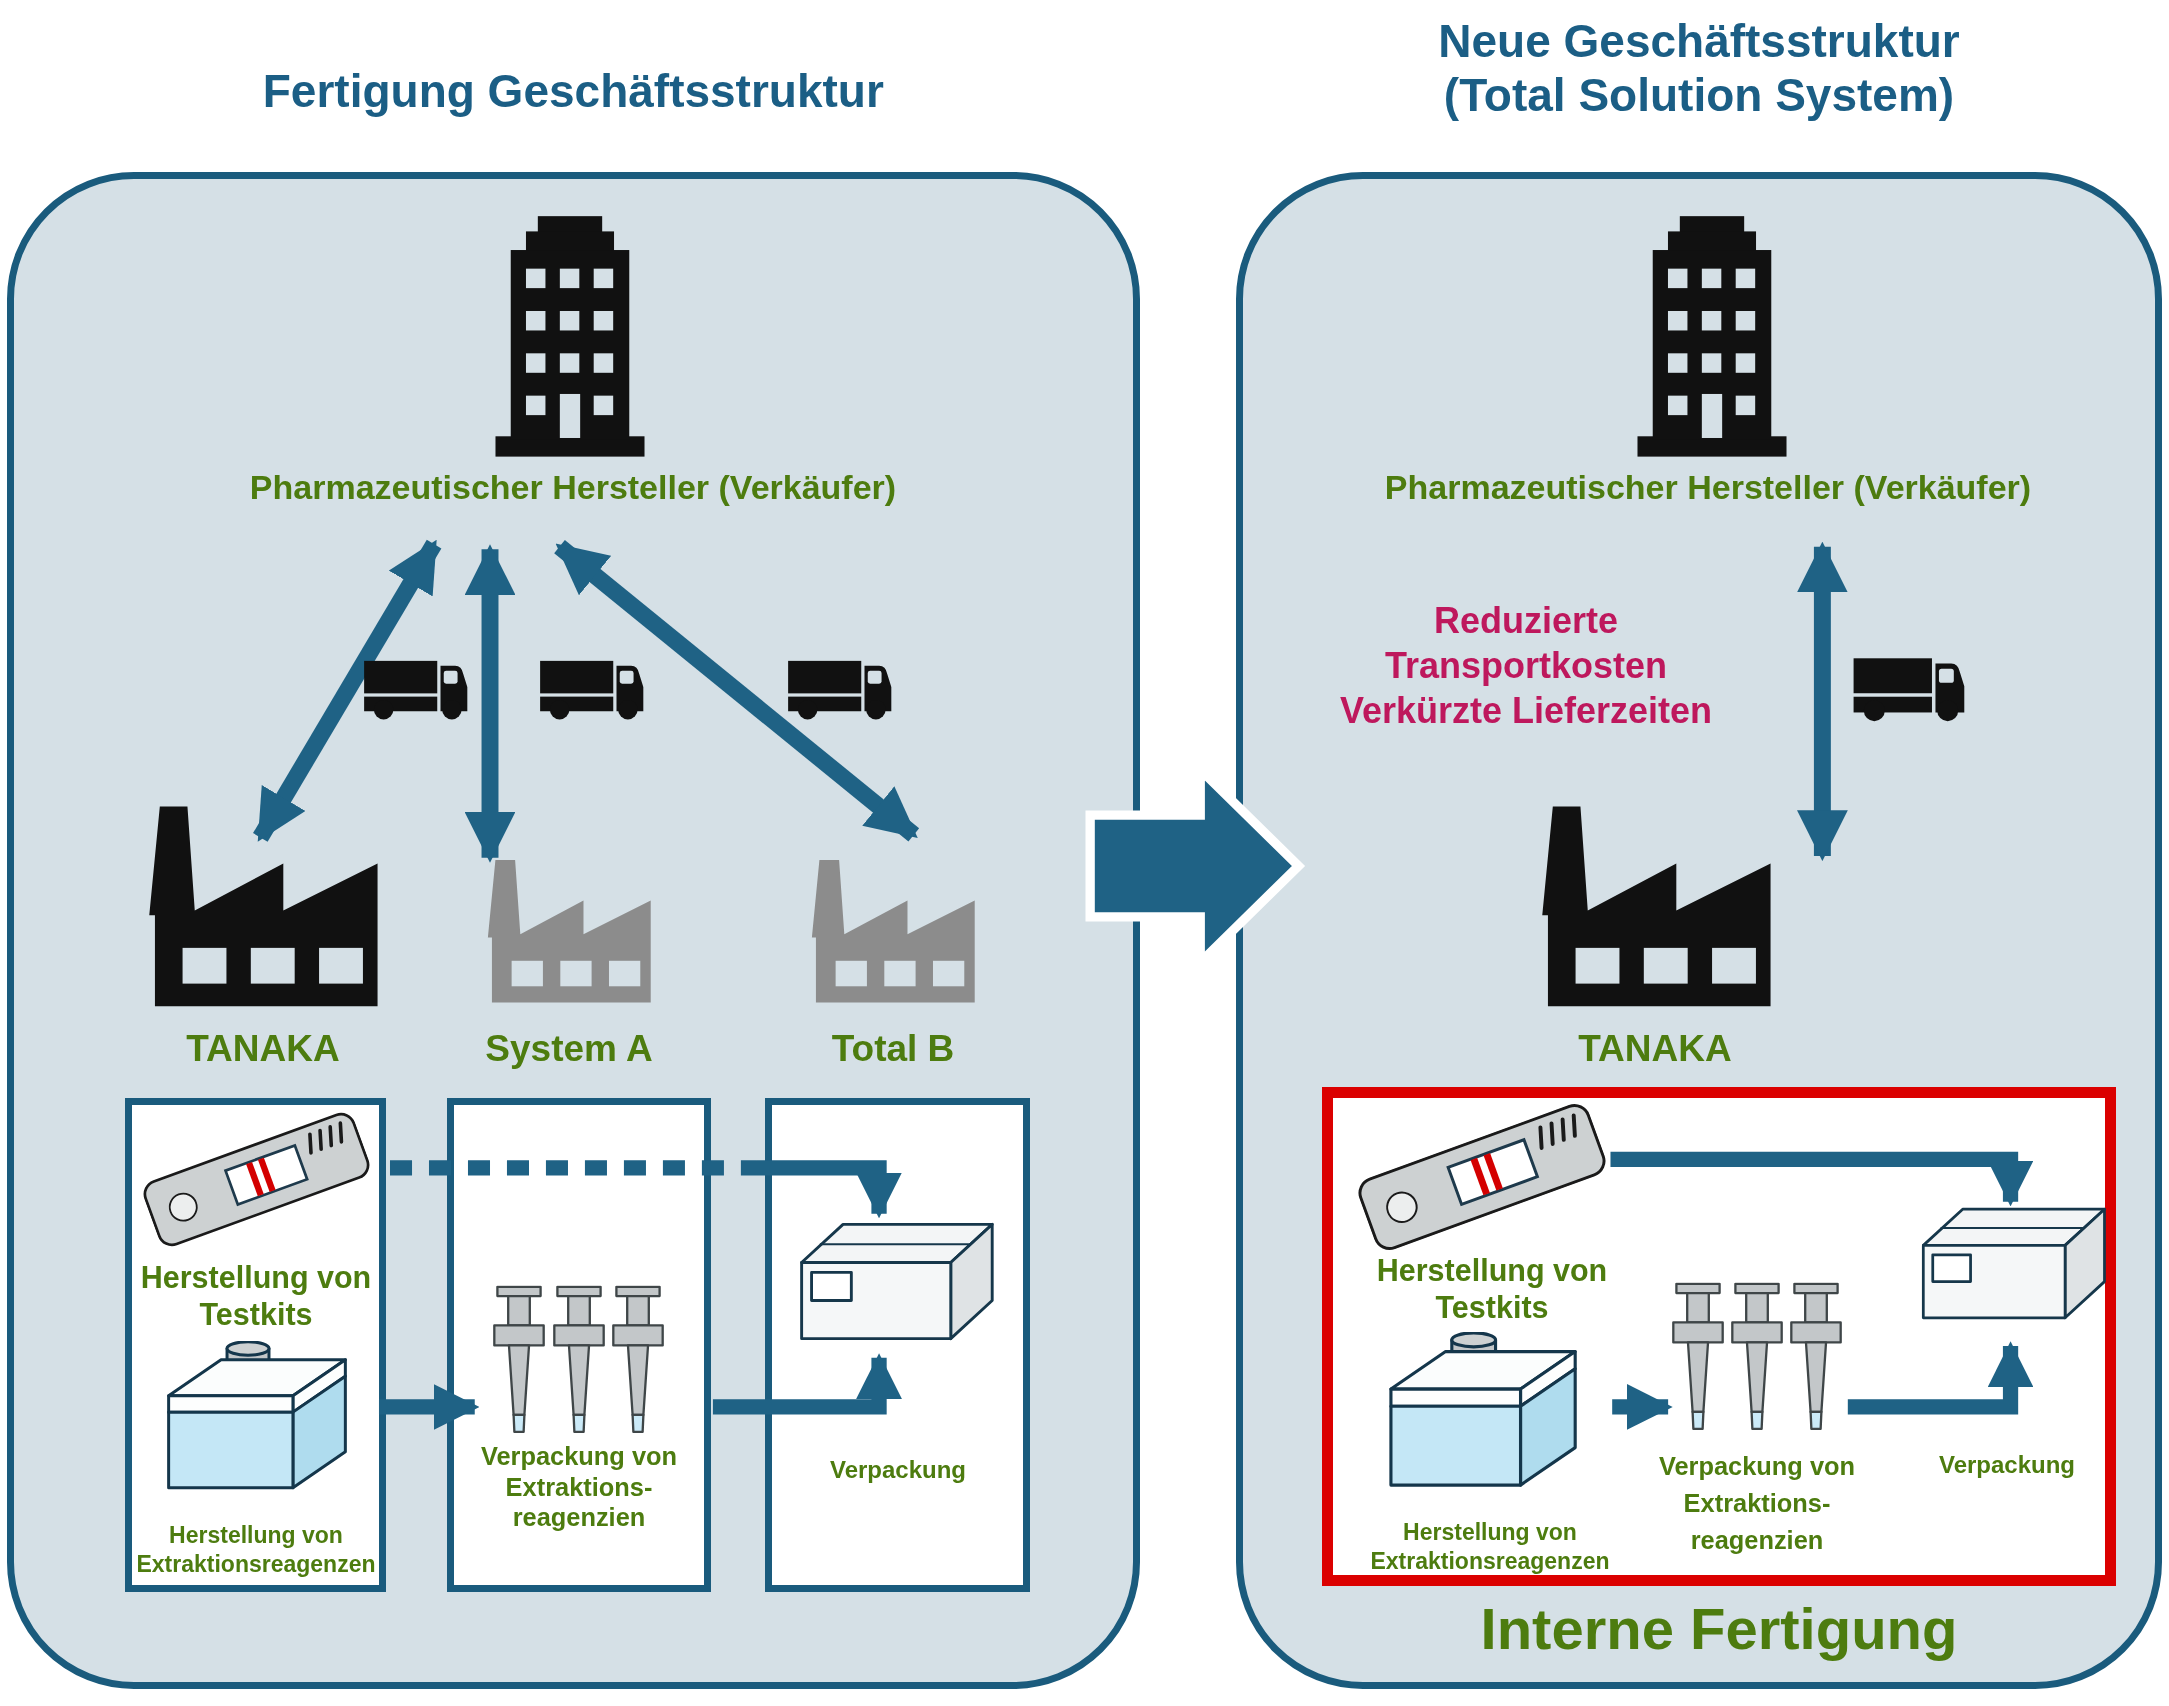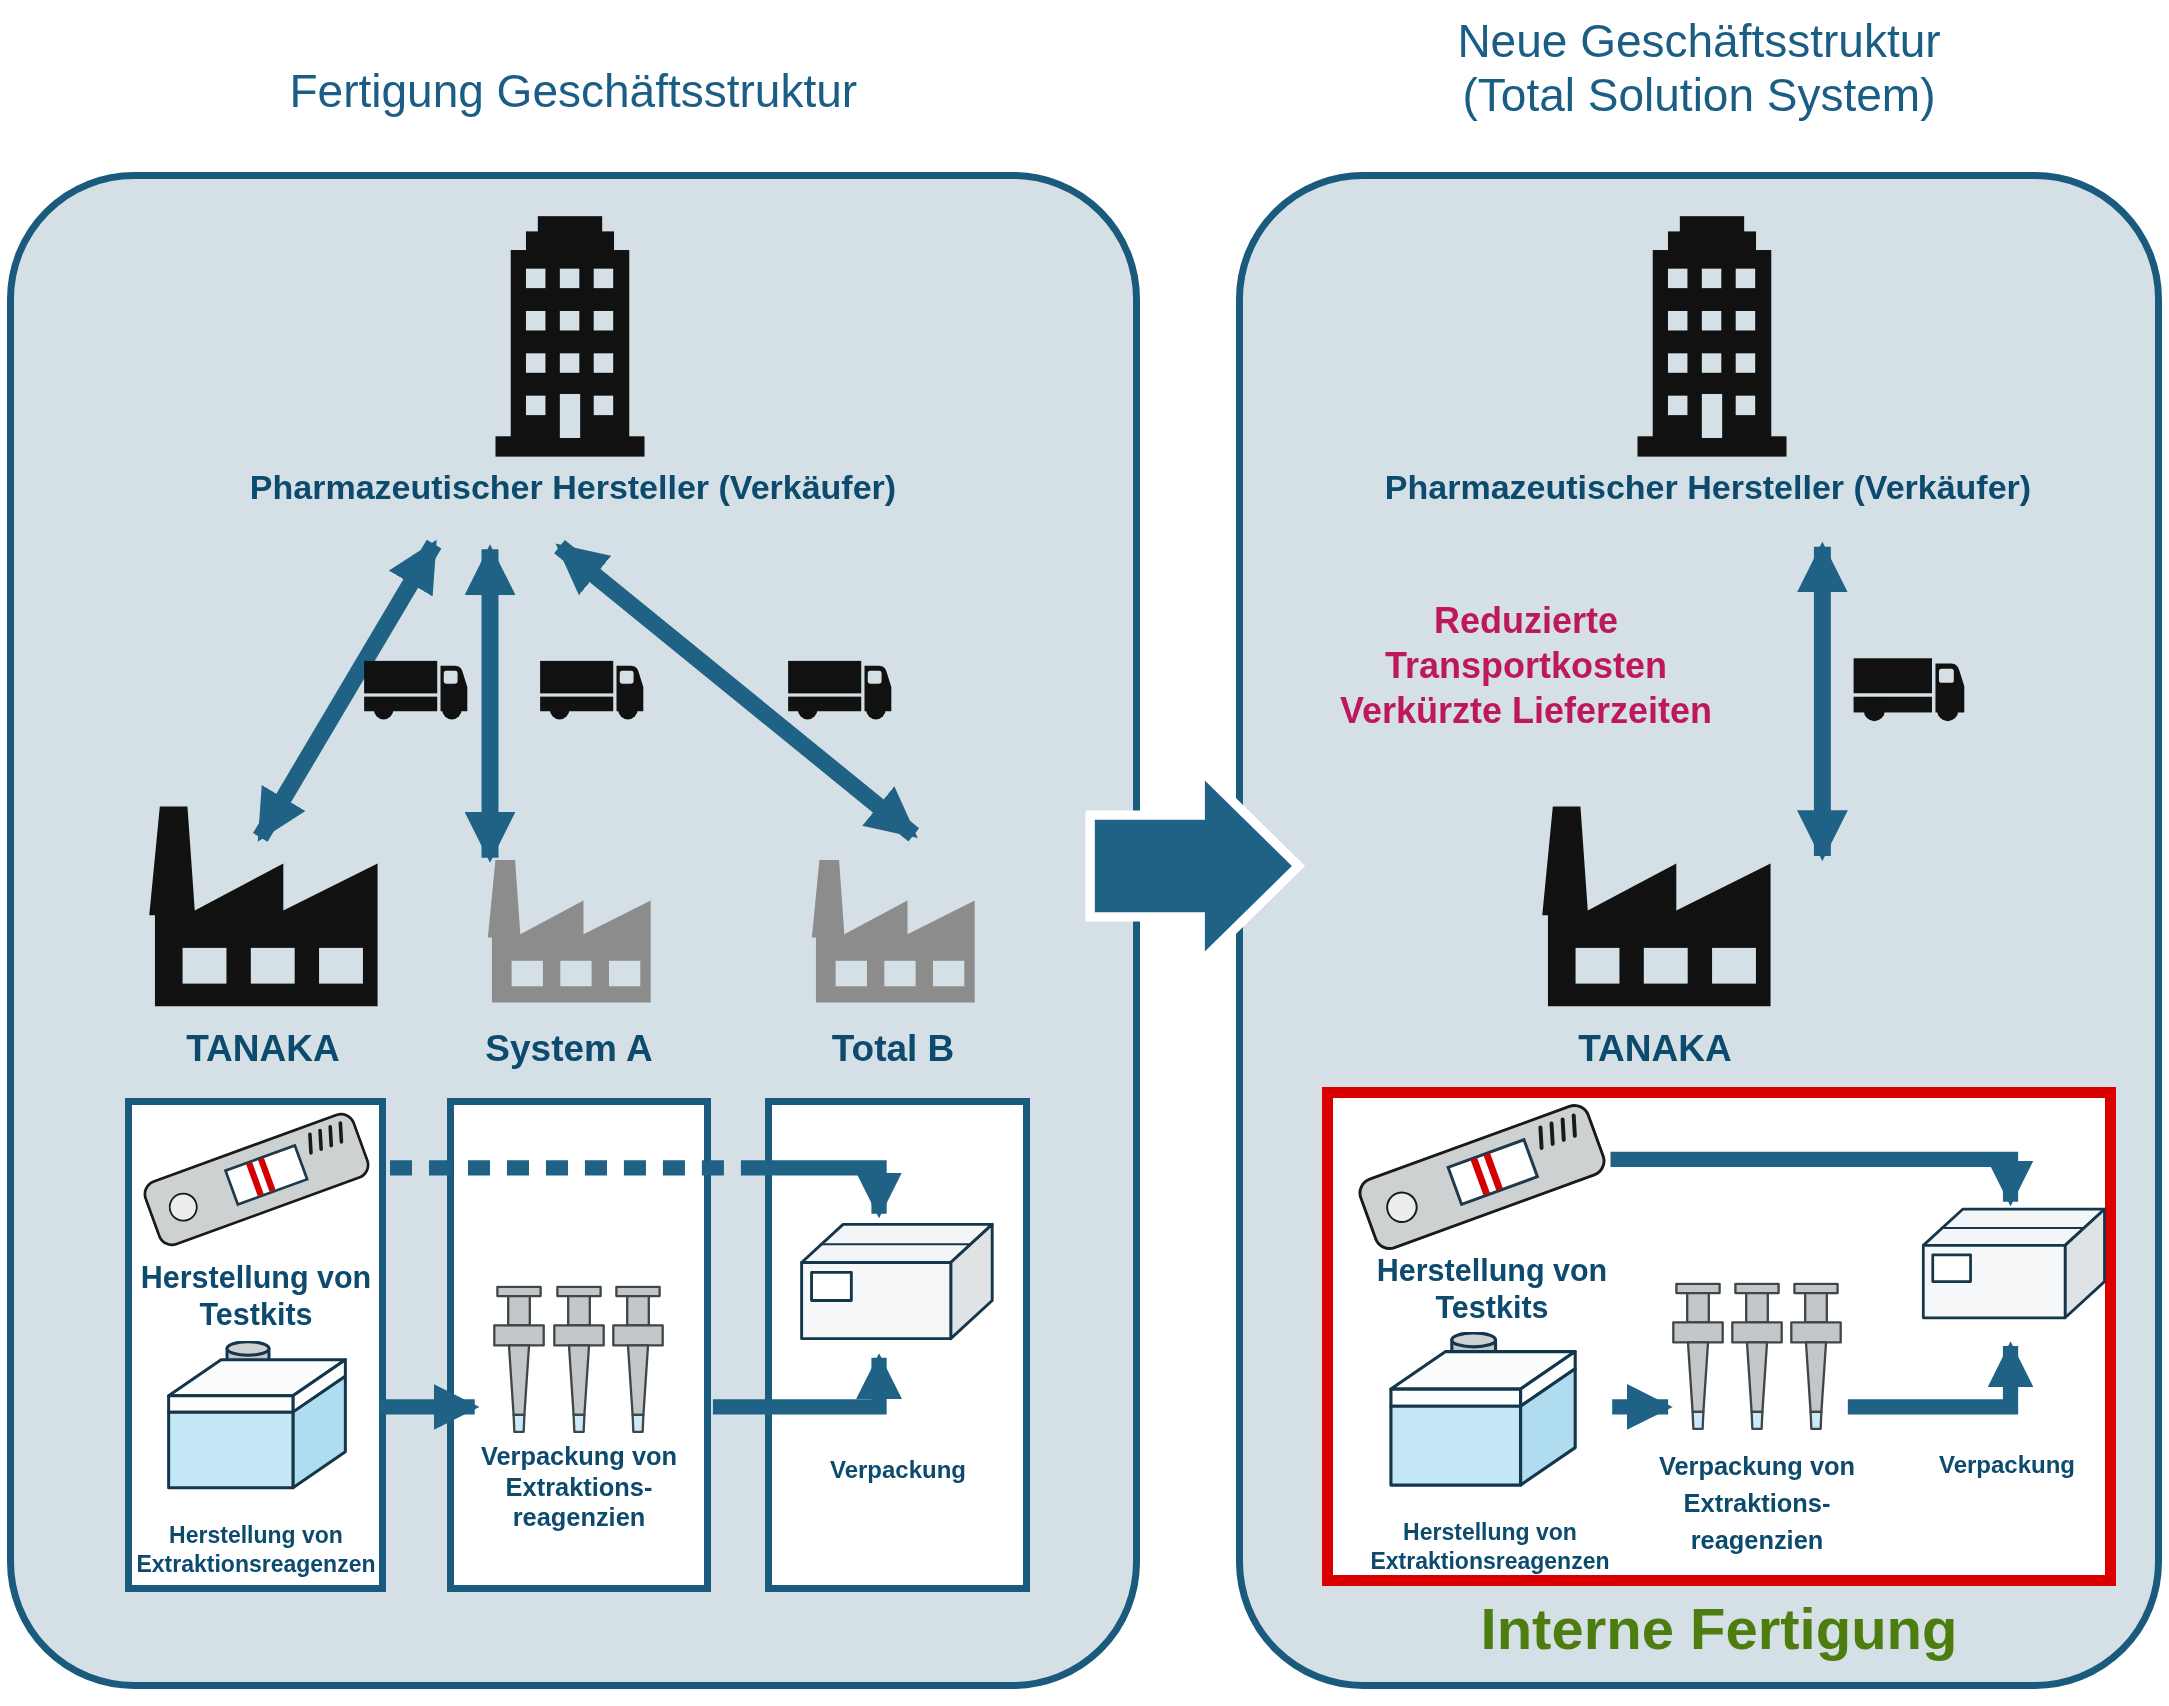--- a/index.html
+++ b/index.html
@@ -1,21 +1,21 @@
 <!DOCTYPE html>
 <html style="font-size:13.6px"><head>
 <meta charset="utf-8">
 <style>
   html,body{margin:0;padding:0;background:#fff;}
   .canvas{position:relative;width:2170px;height:1707px;background:#fff;overflow:hidden;
           font-family:"Liberation Sans",sans-serif;}
   .abs{position:absolute;}
   .panel{background:#D5E0E6;border:7.6px solid #1A5B7D;border-radius:127px;box-sizing:border-box;}
-  .title{font-size:46px;font-weight:normal;color:#1B5E85;text-align:center;line-height:54px;}
-  .lbl{font-weight:bold;color:#0c4a6e;text-align:center;white-space:nowrap;transform:translateX(-50%);}
+  .title{font-size:46px;font-weight:bold;color:#1B5E85;text-align:center;line-height:54px;}
+  .lbl{font-weight:bold;color:#4d7c0f;text-align:center;white-space:nowrap;transform:translateX(-50%);}
   .mfr{font-size:34px;}
   .supplier{font-size:37px;}
   .benefits{font-size:36px;line-height:45px;color:#be185d;font-weight:bold;text-align:center;
             white-space:nowrap;transform:translateX(-50%);}
   .step-lg{font-size:30.5px;line-height:37px;}
   .step-md{font-size:23px;line-height:29px;}
   .step-pk{font-size:25.4px;line-height:30.5px;}
   .step-pk-r{font-size:25.4px;line-height:37px;}
   .verp{font-size:24px;}
   .interne{font-size:58px;color:#4d7c0f;}

